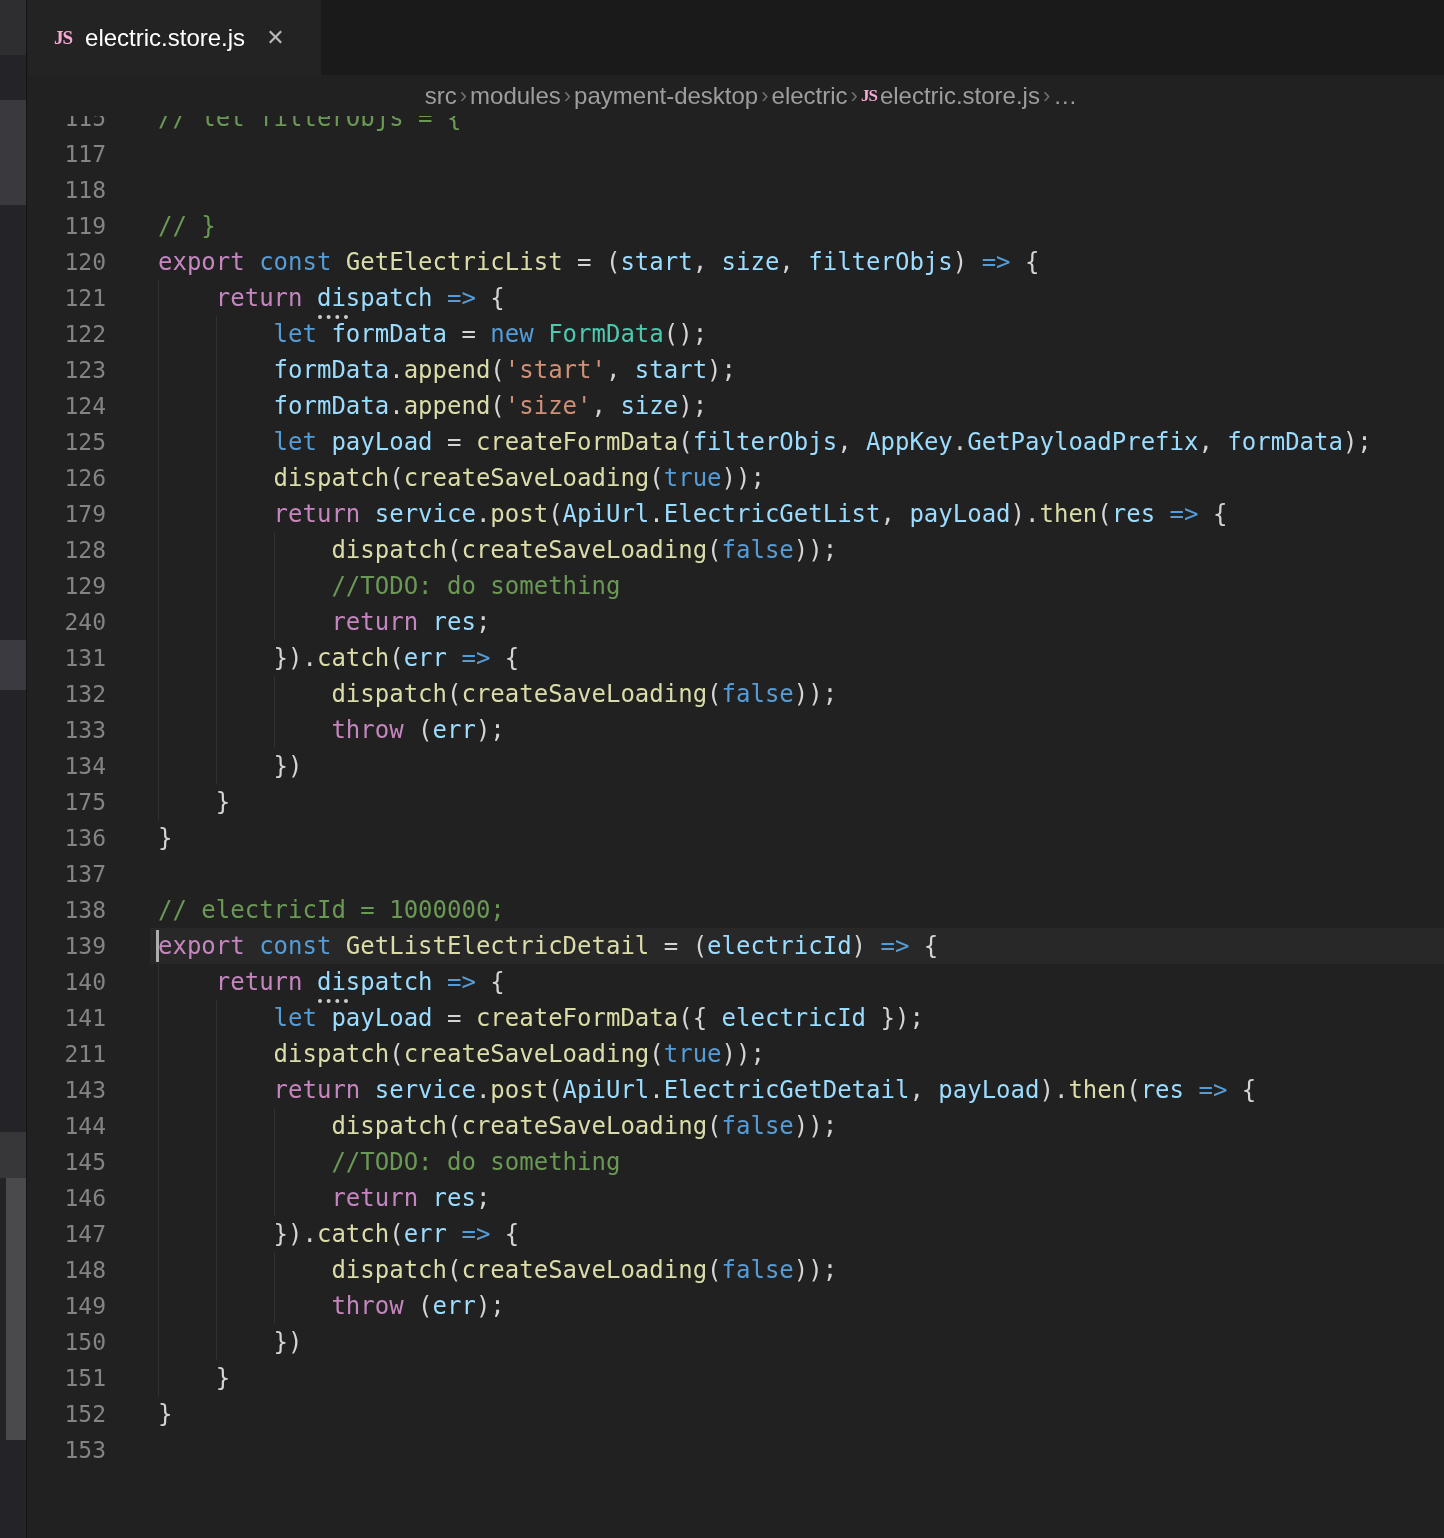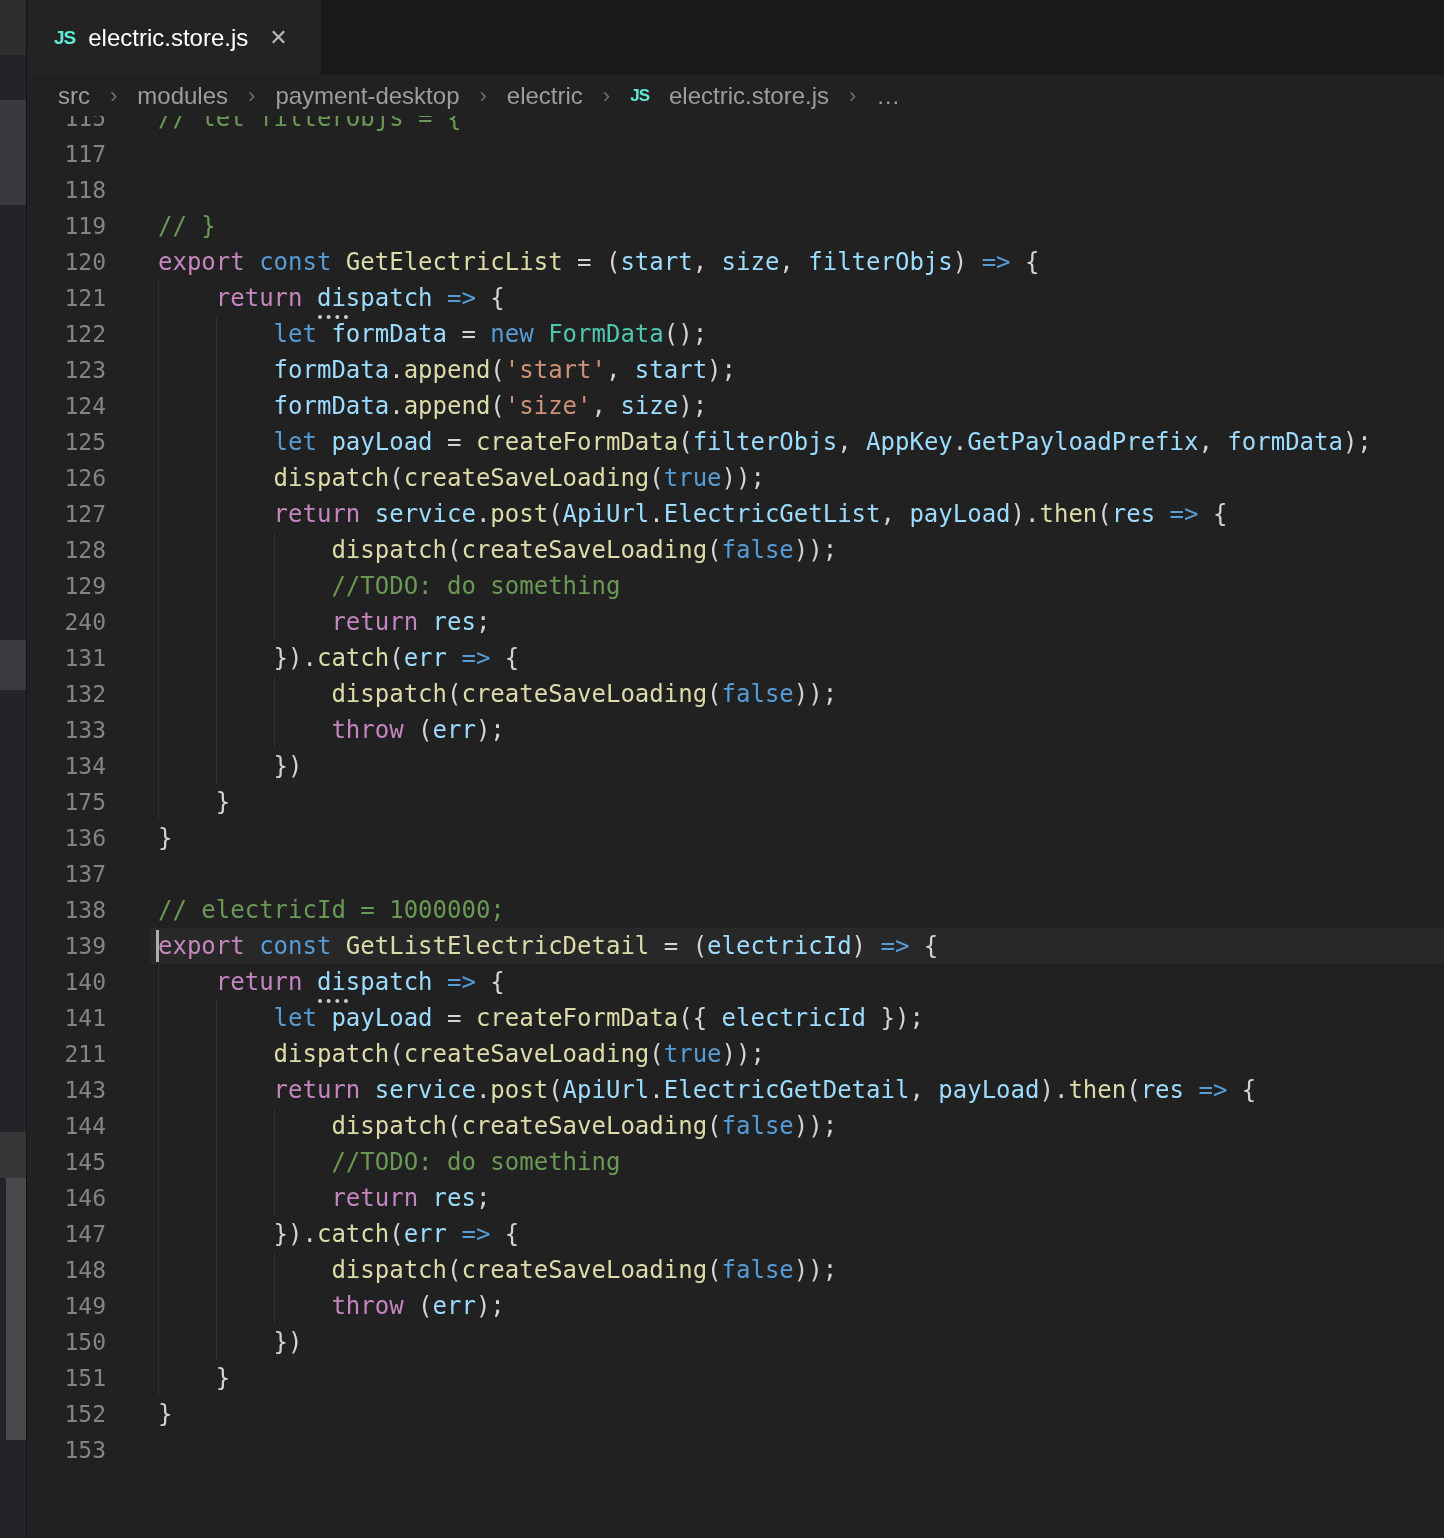--- a/index.html
+++ b/index.html
@@ -19,30 +19,30 @@
   #tabbar {
     position:absolute; left:28px; top:0; right:0; height:75px;
     background:#1a1a1a; z-index:4;
   }
   #tab {
     position:absolute; left:0; top:0; height:75px; width:293px;
     background:#232323; display:flex; align-items:center;
     padding:0 18px 0 26px; gap:13px; cursor:pointer;
   }
   .js-badge {
-    font-family:Liberation Sans, sans-serif;
-    font-weight:bold; color:#5eead4; font-size:19px; letter-spacing:-1px;
+    font-family:Liberation Serif, serif;
+    font-weight:bold; color:#f9a8d4; font-size:19px; letter-spacing:-1px;
   }
   #tab .tab-title { color:#ffffff; font-size:24px; }
   #tab .tab-close { color:#b8b8b8; font-size:22px; margin-left:8px; cursor:pointer; }
   
   #breadcrumbs {
     position:absolute; left:28px; top:75px; right:0; height:41px;
     background:#212121; display:flex; align-items:center;
-    padding-left:30px; gap:20px; z-index:3; font-size:24px; color:#9d9d9d;
+    padding-left:30px; gap:3px; z-index:3; font-size:24px; color:#9d9d9d;justify-content:center;
   }
   .crumb { cursor:pointer; white-space:nowrap; }
   .crumb-sep { color:#6e6e6e; font-size:22px; }
   #breadcrumbs .js-badge { font-size:17px; }
   
   #editor {
     position:absolute; left:28px; top:100px; right:0; bottom:0; z-index:1;
     font-family:"DejaVu Sans Mono", monospace; font-size:24px;
   }
   .row { position:relative; height:36px; display:flex; align-items:center; }
@@ -144,21 +144,21 @@
       </div>
       <div class="row">
         <div class="gutter">125</div>
         <div class="code"><div class="guide" style="left: 0px;"></div><div class="guide" style="left: 57.84px;"></div><span style="color: rgb(212, 212, 212);">        </span><span style="color: rgb(86, 156, 214);">let</span><span style="color: rgb(212, 212, 212);"> </span><span style="color: rgb(156, 220, 254);">payLoad</span><span style="color: rgb(212, 212, 212);"> = </span><span style="color: rgb(220, 220, 170);">createFormData</span><span style="color: rgb(212, 212, 212);">(</span><span style="color: rgb(156, 220, 254);">filterObjs</span><span style="color: rgb(212, 212, 212);">, </span><span style="color: rgb(156, 220, 254);">AppKey</span><span style="color: rgb(212, 212, 212);">.</span><span style="color: rgb(156, 220, 254);">GetPayloadPrefix</span><span style="color: rgb(212, 212, 212);">, </span><span style="color: rgb(156, 220, 254);">formData</span><span style="color: rgb(212, 212, 212);">);</span></div>
       </div>
       <div class="row">
         <div class="gutter">126</div>
         <div class="code"><div class="guide" style="left: 0px;"></div><div class="guide" style="left: 57.84px;"></div><span style="color: rgb(212, 212, 212);">        </span><span style="color: rgb(220, 220, 170);">dispatch</span><span style="color: rgb(212, 212, 212);">(</span><span style="color: rgb(220, 220, 170);">createSaveLoading</span><span style="color: rgb(212, 212, 212);">(</span><span style="color: rgb(86, 156, 214);">true</span><span style="color: rgb(212, 212, 212);">));</span></div>
       </div>
       <div class="row">
-        <div class="gutter">127</div>
+        <div class="gutter">179</div>
         <div class="code"><div class="guide" style="left: 0px;"></div><div class="guide" style="left: 57.84px;"></div><span style="color: rgb(212, 212, 212);">        </span><span style="color: rgb(197, 134, 192);">return</span><span style="color: rgb(212, 212, 212);"> </span><span style="color: rgb(156, 220, 254);">service</span><span style="color: rgb(212, 212, 212);">.</span><span style="color: rgb(220, 220, 170);">post</span><span style="color: rgb(212, 212, 212);">(</span><span style="color: rgb(156, 220, 254);">ApiUrl</span><span style="color: rgb(212, 212, 212);">.</span><span style="color: rgb(156, 220, 254);">ElectricGetList</span><span style="color: rgb(212, 212, 212);">, </span><span style="color: rgb(156, 220, 254);">payLoad</span><span style="color: rgb(212, 212, 212);">).</span><span style="color: rgb(220, 220, 170);">then</span><span style="color: rgb(212, 212, 212);">(</span><span style="color: rgb(156, 220, 254);">res</span><span style="color: rgb(212, 212, 212);"> </span><span style="color: rgb(86, 156, 214);">=&gt;</span><span style="color: rgb(212, 212, 212);"> {</span></div>
       </div>
       <div class="row">
         <div class="gutter">128</div>
         <div class="code"><div class="guide" style="left: 0px;"></div><div class="guide" style="left: 57.84px;"></div><div class="guide" style="left: 115.68px;"></div><span style="color: rgb(212, 212, 212);">            </span><span style="color: rgb(220, 220, 170);">dispatch</span><span style="color: rgb(212, 212, 212);">(</span><span style="color: rgb(220, 220, 170);">createSaveLoading</span><span style="color: rgb(212, 212, 212);">(</span><span style="color: rgb(86, 156, 214);">false</span><span style="color: rgb(212, 212, 212);">));</span></div>
       </div>
       <div class="row">
         <div class="gutter">129</div>
         <div class="code"><div class="guide" style="left: 0px;"></div><div class="guide" style="left: 57.84px;"></div><div class="guide" style="left: 115.68px;"></div><span style="color: rgb(212, 212, 212);">            </span><span style="color: rgb(106, 153, 85);">//TODO: do something</span></div>
       </div>

